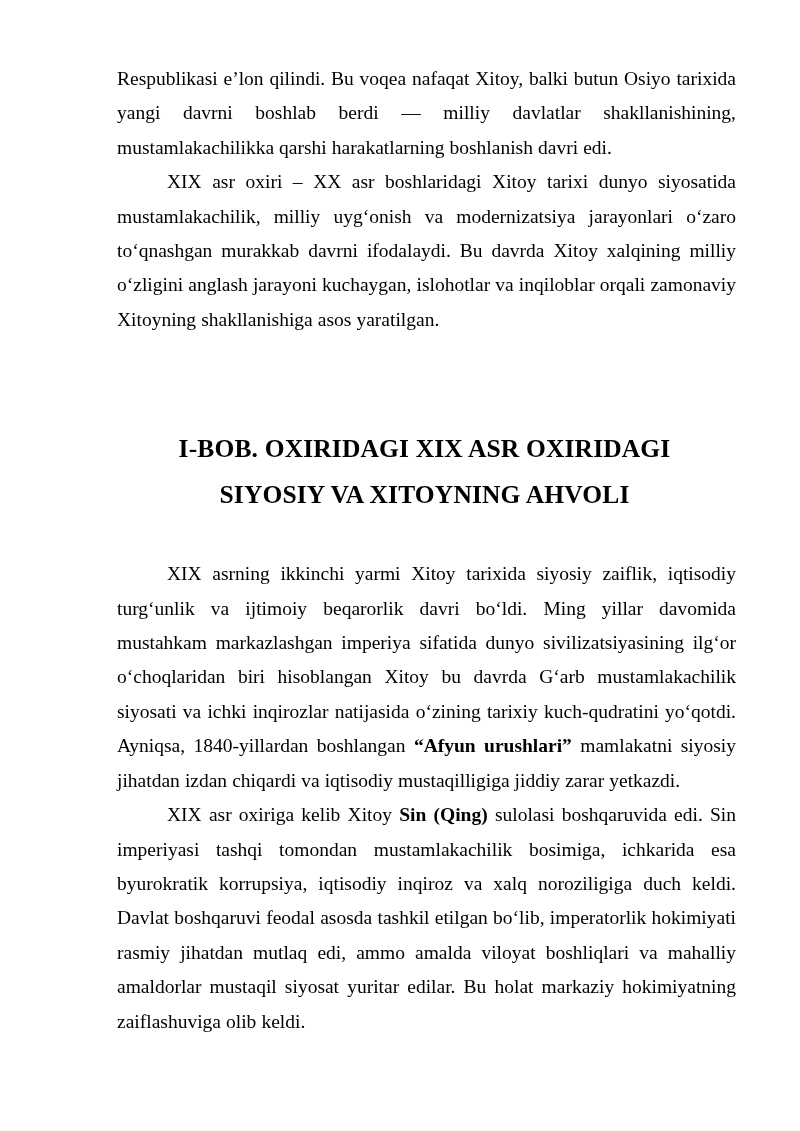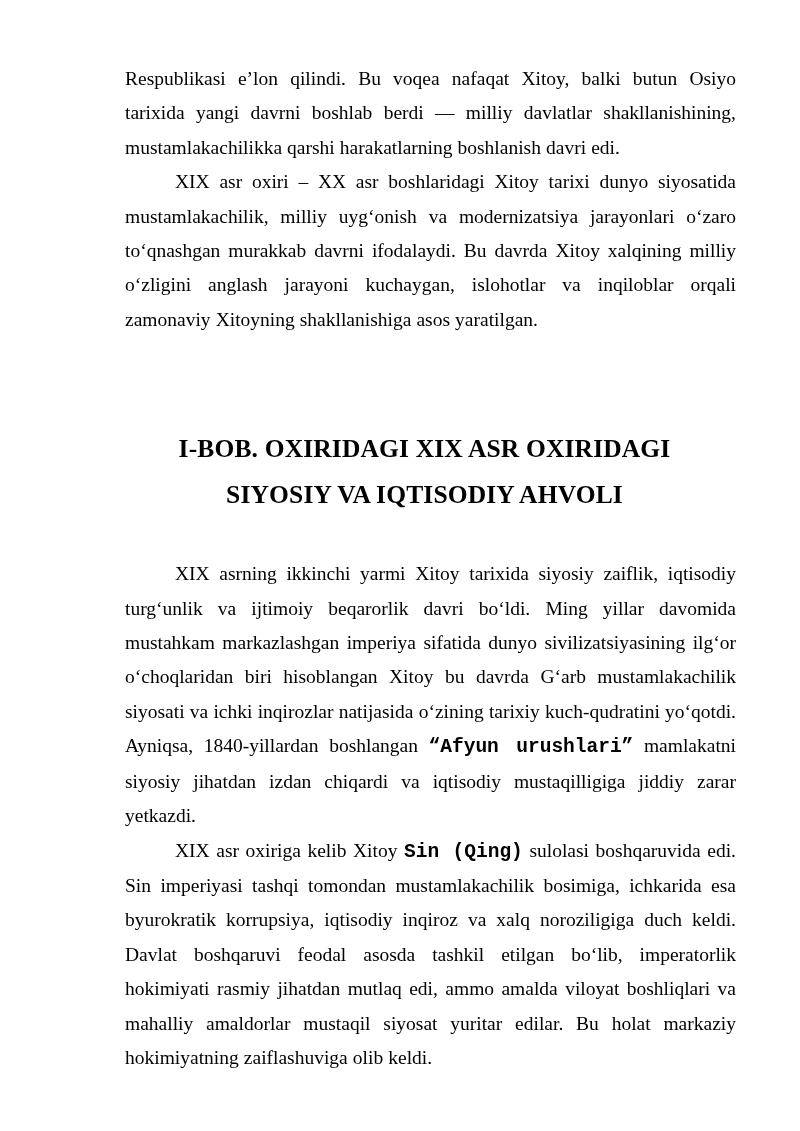--- a/index.html
+++ b/index.html
@@ -25,21 +25,21 @@
     box-sizing: border-box;
     padding: 0;
   }
   .content {
     position: absolute;
     left: 113px;
     top: 62px;
     width: 623px;
   }
   p.body-par {
-    margin: 0 0 0 12px;
+    margin: 0 0 0 4px;
     font-size: 19.5px;
     line-height: 34.4px;
     text-align: justify;
     text-indent: 50px;
     hyphens: none;
     -webkit-hyphens: none;
     word-spacing: 0.2px;
   }
   p.body-par.no-indent {
     text-indent: 0;
@@ -48,37 +48,37 @@
     margin: 0;
     font-size: 25.5px;
     line-height: 46px;
     font-weight: bold;
     text-align: center;
     letter-spacing: 0.15px;
     width: 623px;
   }
   .spacer-before-heading { height: 89px; }
   .spacer-after-heading { height: 39px; }
-  b.inline-bold { font-weight: bold; font-family: Liberation Mono, monospace; }
+  b.inline-bold { font-weight: bold; }
 </style>
 </head>
 <body>
 
 <div class="page">
   <div class="content">
 
     <p class="body-par no-indent">Respublikasi eʼlon qilindi. Bu voqea nafaqat Xitoy, balki butun Osiyo tarixida yangi davrni boshlab berdi — milliy davlatlar shakllanishining, mustamlakachilikka qarshi harakatlarning boshlanish davri edi.</p>
 
     <p class="body-par">XIX asr oxiri – XX asr boshlaridagi Xitoy tarixi dunyo siyosatida mustamlakachilik, milliy uygʻonish va modernizatsiya jarayonlari oʻzaro toʻqnashgan murakkab davrni ifodalaydi. Bu davrda Xitoy xalqining milliy oʻzligini anglash jarayoni kuchaygan, islohotlar va inqiloblar orqali zamonaviy Xitoyning shakllanishiga asos yaratilgan.</p>
 
     <div class="spacer-before-heading"></div>
 
     <h1 class="chapter-heading">
       <span>I-BOB. OXIRIDAGI XIX ASR OXIRIDAGI</span><br>
-      <span>SIYOSIY VA IQTISODIY AHVOLI</span>
+      <span>SIYOSIY VA XITOYNING AHVOLI</span>
     </h1>
 
     <div class="spacer-after-heading"></div>
 
     <p class="body-par">
       <span>XIX asrning ikkinchi yarmi Xitoy tarixida siyosiy zaiflik, iqtisodiy turgʻunlik va ijtimoiy beqarorlik davri boʻldi. Ming yillar davomida mustahkam markazlashgan imperiya sifatida dunyo sivilizatsiyasining ilgʻor oʻchoqlaridan biri hisoblangan Xitoy bu davrda Gʻarb mustamlakachilik siyosati va ichki inqirozlar natijasida oʻzining tarixiy kuch-qudratini yoʻqotdi. Ayniqsa, 1840-yillardan boshlangan </span><b class="inline-bold">“Afyun urushlari”</b><span> mamlakatni siyosiy jihatdan izdan chiqardi va iqtisodiy mustaqilligiga jiddiy zarar yetkazdi.</span>
     </p>
 
     <p class="body-par">
       <span>XIX asr oxiriga kelib Xitoy </span><b class="inline-bold">Sin (Qing)</b><span> sulolasi boshqaruvida edi. Sin imperiyasi tashqi tomondan mustamlakachilik bosimiga, ichkarida esa byurokratik korrupsiya, iqtisodiy inqiroz va xalq noroziligiga duch keldi. Davlat boshqaruvi feodal asosda tashkil etilgan boʻlib, imperatorlik hokimiyati rasmiy jihatdan mutlaq edi, ammo amalda viloyat boshliqlari va mahalliy amaldorlar mustaqil siyosat yuritar edilar. Bu holat markaziy hokimiyatning zaiflashuviga olib keldi.</span>

